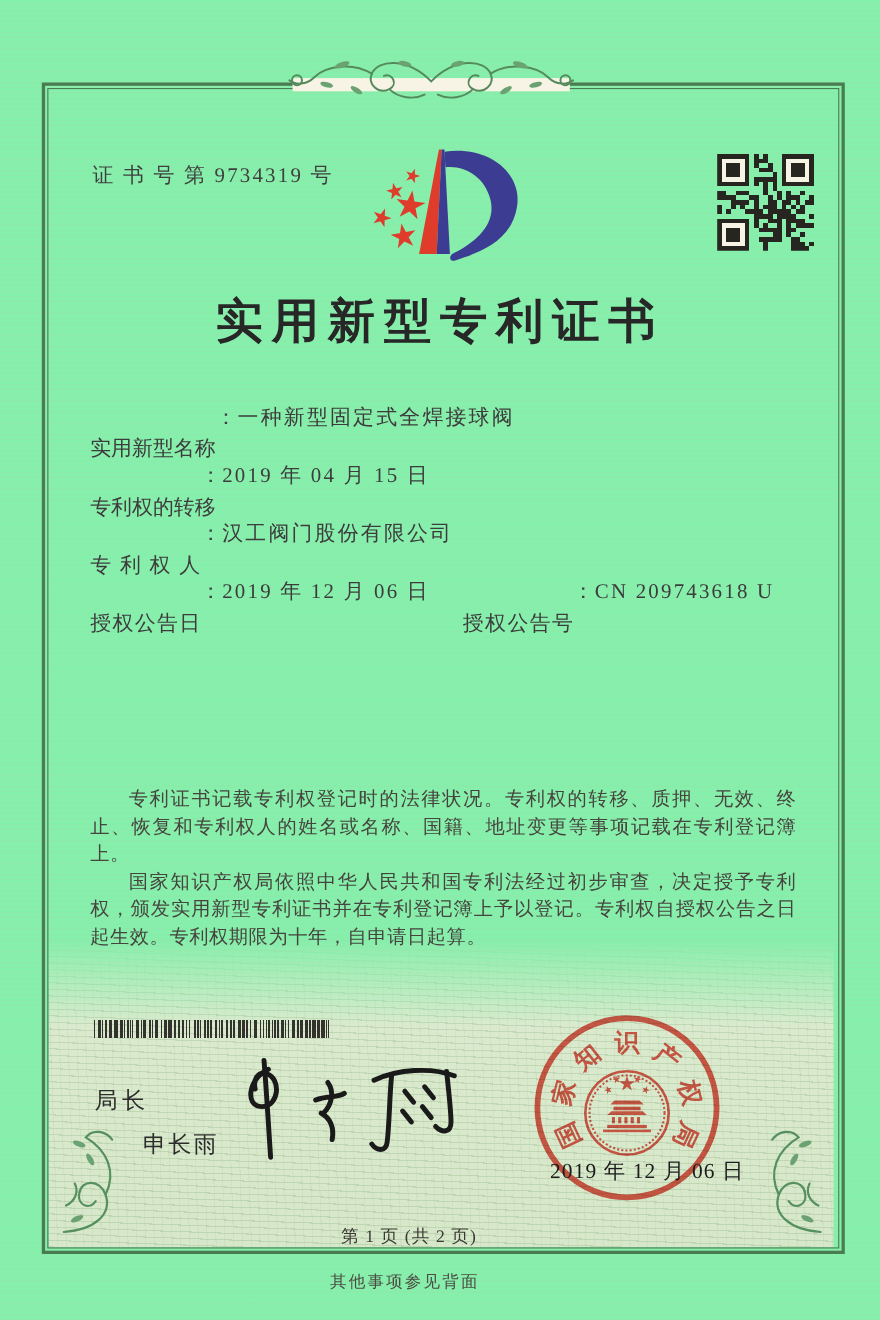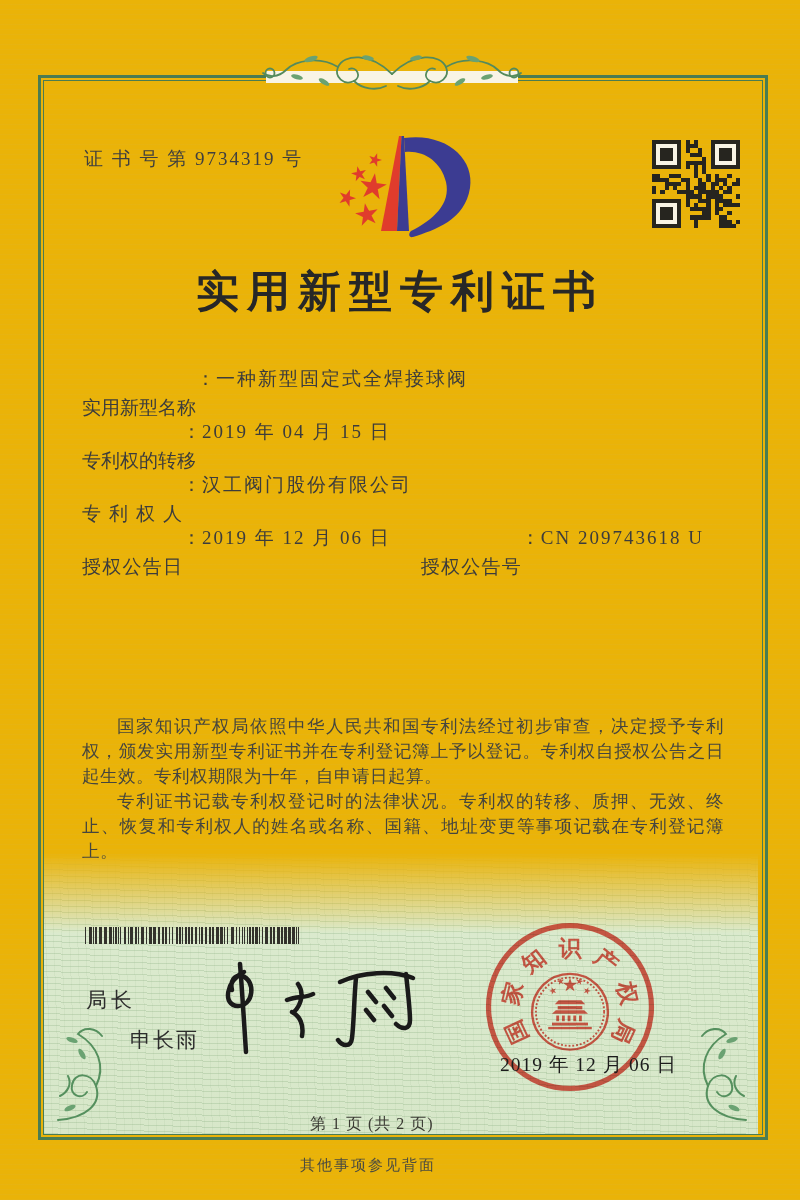--- a/index.html
+++ b/index.html
@@ -1,18 +1,18 @@
 <!DOCTYPE html>
 <html><head>
 <meta charset="utf-8">
 <style>
   html,body{margin:0;padding:0;}
   .paper{
     position:relative; width:800px; height:1200px; overflow:hidden;
-    background:#eab308;
+    background:#86efac;
     font-family:"Liberation Serif","DejaVu Serif",serif;
     color:#3c3c3c;
   }
   .paper::before{
     content:''; position:absolute; inset:0; pointer-events:none;
     background:repeating-linear-gradient(0deg, rgba(190,180,140,.07) 0 1px, transparent 1px 5px);
   }
   
   .band{
     position:absolute; left:44px; top:853px; width:714px; height:281px;
@@ -247,22 +247,22 @@
     </div>
     <div class="frow">
       <span class="flabel">专利权人</span><span class="colon">：</span><span class="fvalue">汉工阀门股份有限公司</span>
     </div>
     <div class="frow">
       <span class="flabel">授权公告日</span><span class="colon">：</span><span class="fvalue">2019 年 12 月 06 日</span><span class="flabel second">授权公告号</span><span class="colon">：</span><span class="fvalue">CN 209743618 U</span>
     </div>
   </div>
 
   <div class="abs paras">
+    <p>专利证书记载专利权登记时的法律状况。专利权的转移、质押、无效、终止、恢复和专利权人的姓名或名称、国籍、地址变更等事项记载在专利登记簿上。</p>
     <p>国家知识产权局依照中华人民共和国专利法经过初步审查，决定授予专利权，颁发实用新型专利证书并在专利登记簿上予以登记。专利权自授权公告之日起生效。专利权期限为十年，自申请日起算。</p>
-    <p>专利证书记载专利权登记时的法律状况。专利权的转移、质押、无效、终止、恢复和专利权人的姓名或名称、国籍、地址变更等事项记载在专利登记簿上。</p>
   </div>
 
   <svg class="abs" id="barcode" style="left:85px; top:927px;" width="216" height="17" viewBox="0 0 216 17" shape-rendering="crispEdges">
       <rect x="0" y="0" width="1" height="17" fill="#33322c"></rect>
       <rect x="4" y="0" width="3" height="17" fill="#33322c"></rect>
       <rect x="8" y="0" width="1" height="17" fill="#33322c"></rect>
       <rect x="10" y="0" width="2" height="17" fill="#33322c"></rect>
       <rect x="14" y="0" width="3" height="17" fill="#33322c"></rect>
       <rect x="19" y="0" width="3" height="17" fill="#33322c"></rect>
       <rect x="24" y="0" width="3" height="17" fill="#33322c"></rect>

